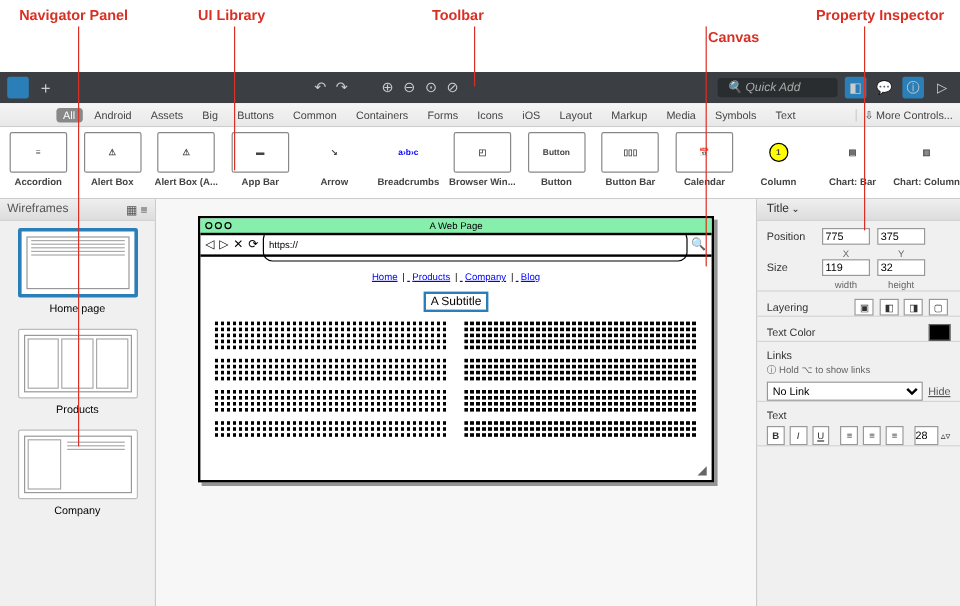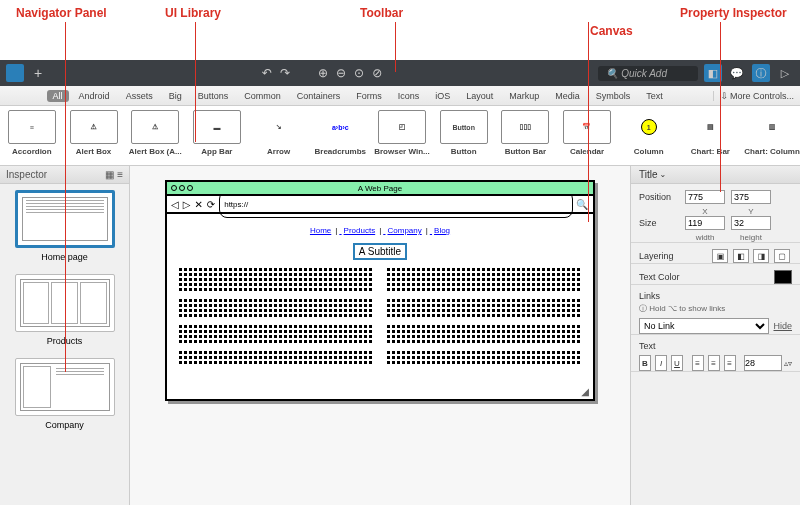--- a/index.html
+++ b/index.html
@@ -150,21 +150,21 @@
   <div class="lib-item"><div class="lib-thumb">📅</div><span>Calendar</span></div>
   <div class="lib-item"><div class="lib-thumb nobord">
         <span style="background:#ff0;border:1px solid #000;border-radius:50%;width:16px;height:16px;display:inline-flex;align-items:center;justify-content:center;">1</span>
       </div><span>Column</span></div>
   <div class="lib-item"><div class="lib-thumb nobord">▤</div><span>Chart: Bar</span></div>
   <div class="lib-item"><div class="lib-thumb nobord">▥</div><span>Chart: Column</span></div>
 </div>
 
 <div class="nav">
   <div class="nav-head">
-    <span>Inspector</span>
+    <span>Wireframes</span>
     <span>▦ ≡</span>
   </div>
   <div class="nav-item sel">
     <div class="nav-thumb">
         <div class="tbox">
           <div class="tline"></div>
           <div class="tline"></div>
           <div class="tline"></div>
           <div class="tline"></div>
           <div class="tline"></div>
@@ -348,17 +348,17 @@
           <i>I</i>
         </span>
       <span class="iconbtn">
           <u>U</u>
         </span>
       <span style="width:4px"></span>
       <span class="iconbtn">≡</span>
       <span class="iconbtn">≡</span>
       <span class="iconbtn">≡</span>
       <span style="width:4px"></span>
-      <input style="width: 38px; height: 16px; font-size: 9px; border: 1px solid rgb(153, 153, 153);" value="28">
+      <input style="width: 20px; height: 16px; font-size: 9px; border: 1px solid rgb(153, 153, 153);" value="28">
       <span style="font-size:8px;">▵▿</span>
     </div>
   </div>
 </div>
 
 </body></html>

